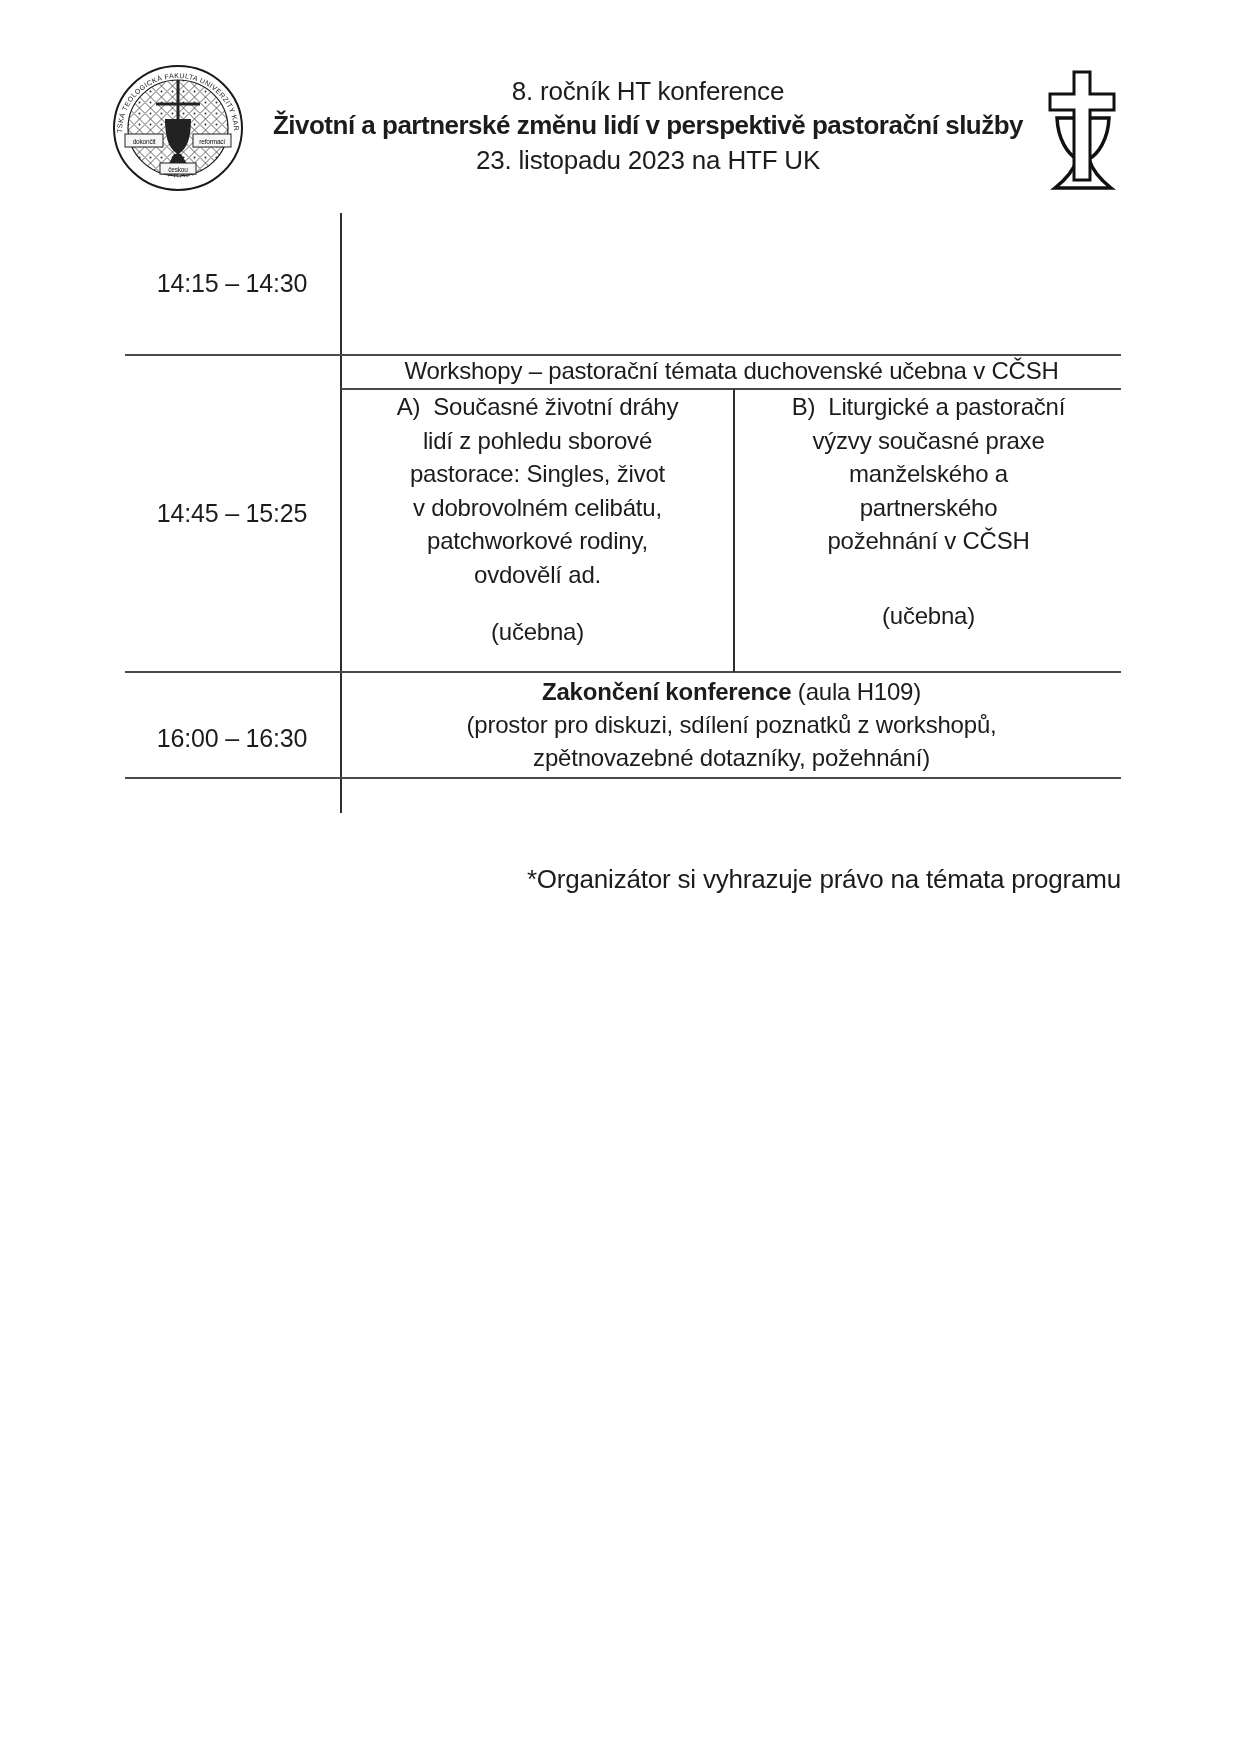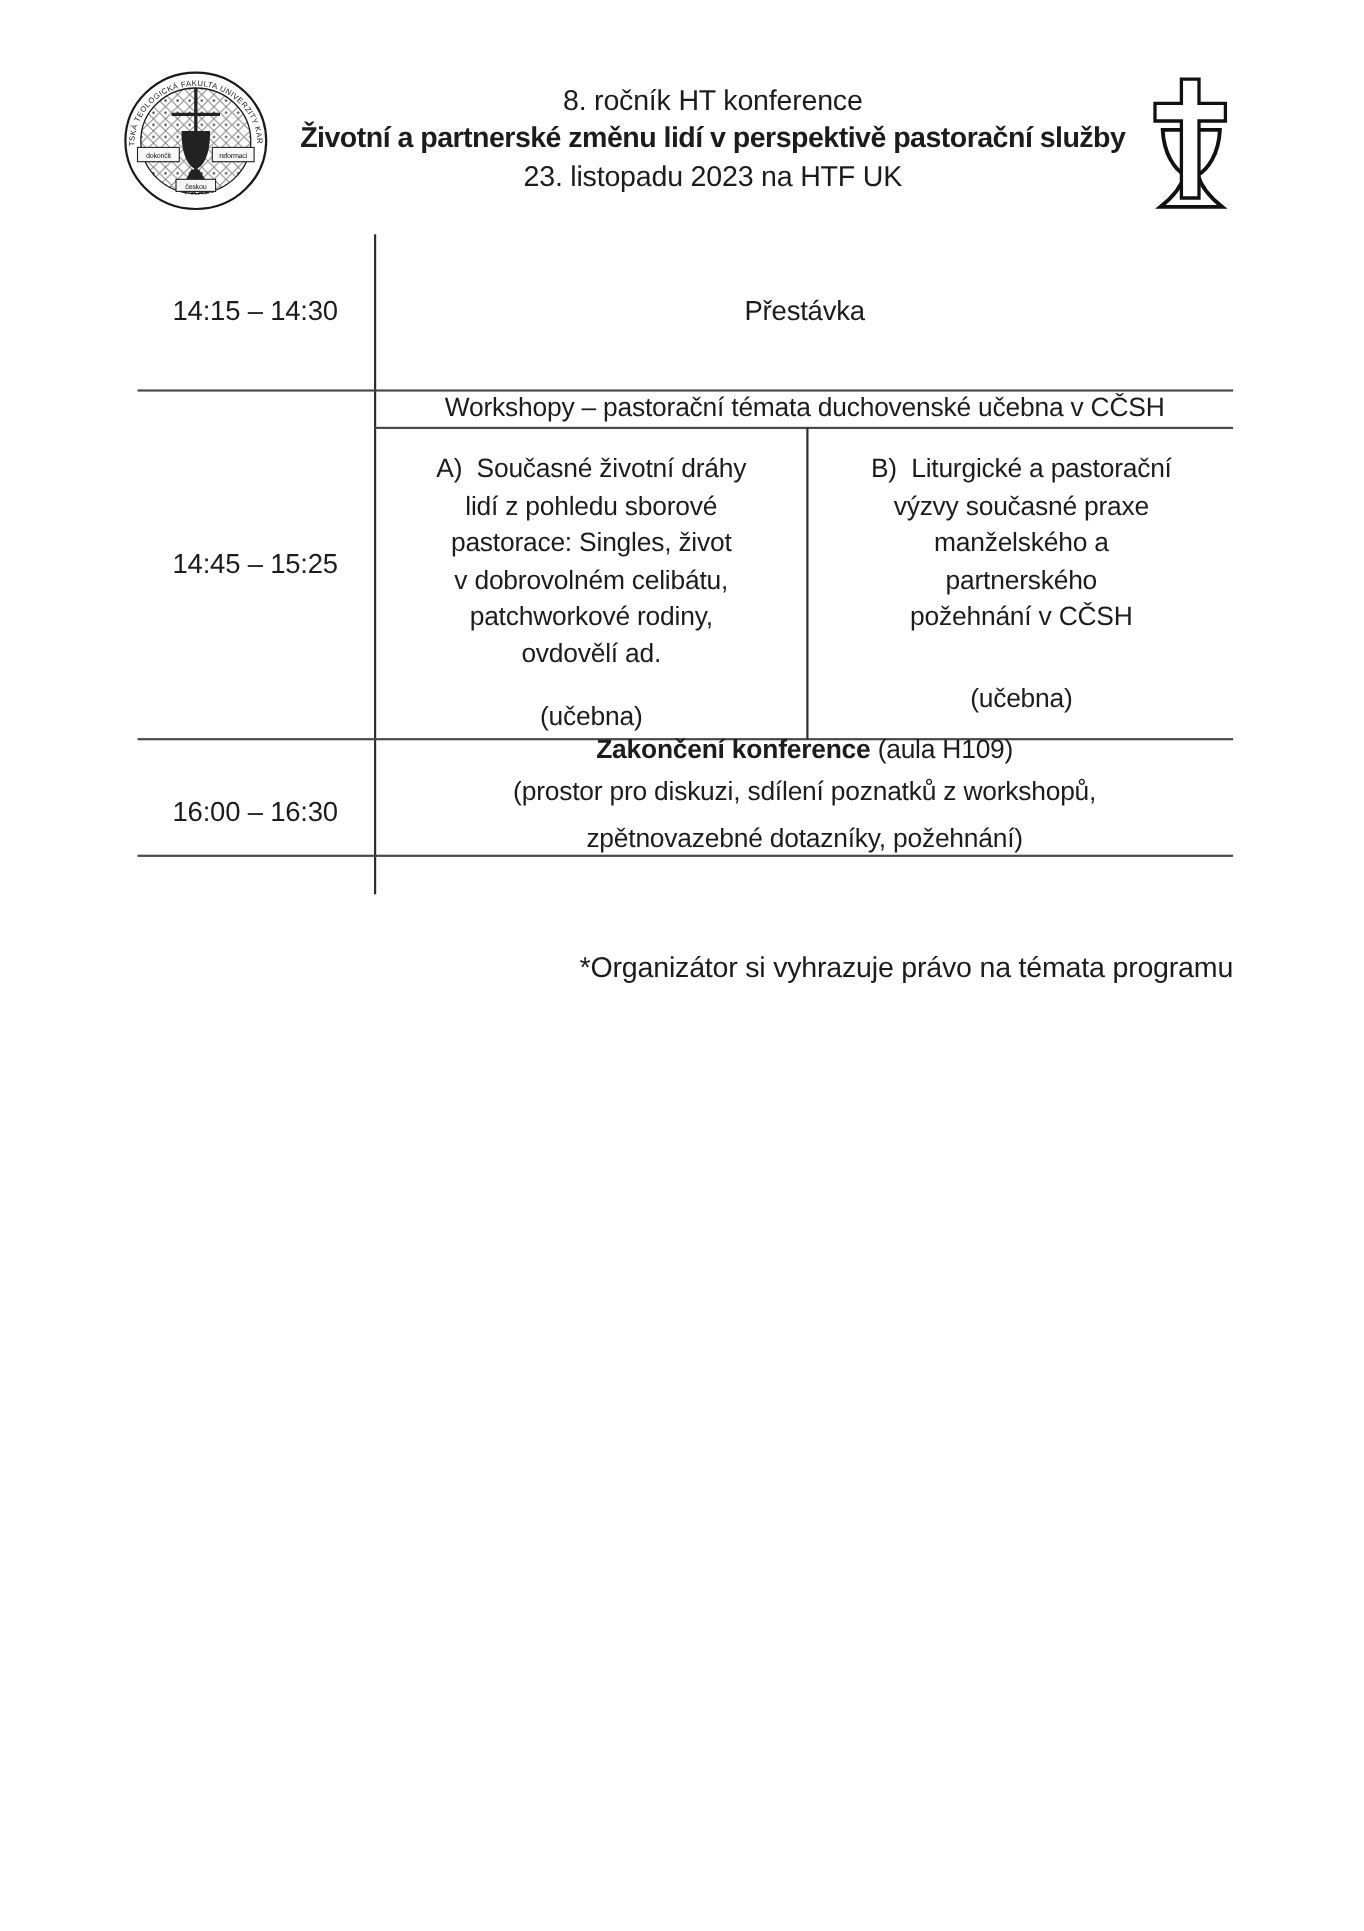--- a/index.html
+++ b/index.html
@@ -41,32 +41,32 @@
   .time-closing { top: 672px; height: 132px; }
   .break-cell { left: 342px; top: 213px; width: 779px; height: 141px; font-size: 25px; }
   .ws-header-cell { left: 342px; top: 354px; width: 779px; height: 34px; font-size: 24px; }
   .ws-cell {
     position: absolute; top: 390px; height: 282px;
     text-align: center; font-size: 24px;
     display: flex; flex-direction: column; align-items: center;
   }
   .ws-cell-a { left: 342px; width: 391px; }
   .ws-cell-b { left: 736px; width: 385px; }
-  .ws-text { white-space: pre-line; line-height: 33.5px; padding-top: 20px; }
+  .ws-text { white-space: pre-line; line-height: 33.5px; padding-top: 0; }
   .ws-room { line-height: 33px; }
   .ws-cell-a .ws-room { margin-top: 24px; }
   .ws-cell-b .ws-room { margin-top: 41px; }
   .closing-cell {
     position: absolute; left: 342px; top: 672px; width: 779px; height: 105px;
     display: flex; flex-direction: column; align-items: center; justify-content: center;
     text-align: center; font-size: 24px;
   }
   .closing-title { line-height: 33px; }
   .closing-title .bold { font-weight: 700; }
-  .closing-details { white-space: pre-line; line-height: 43px; }
+  .closing-details { white-space: pre-line; line-height: 33px; }
   
   .footer-note {
     position: absolute; left: 400px; top: 864px; width: 721px;
     text-align: right; font-size: 26px;
   }
   
   .seal-svg text { font-family: "Liberation Sans", sans-serif; }
 </style>
 </head>
 <body>
@@ -114,21 +114,20 @@
   </svg>
 
   <div class="vline vline-main"></div>
   <div class="hline hline-1"></div>
   <div class="hline hline-2"></div>
   <div class="hline hline-3"></div>
   <div class="hline hline-4"></div>
   <div class="vline vline-ab"></div>
 
   <div class="cell time-cell time-break">14:15 – 14:30</div>
-  <div class="cell break-cell">Přestávka</div>
 
   <div class="cell ws-header-cell">Workshopy – pastorační témata duchovenské učebna v CČSH</div>
   <div class="cell time-cell time-workshops">14:45 – 15:25</div>
   <div class="ws-cell ws-cell-a">
     <div class="ws-text">A)&nbsp; Současné životní dráhy
 lidí z pohledu sborové
 pastorace: Singles, život
 v dobrovolném celibátu,
 patchworkové rodiny,
 ovdovělí ad.</div>

